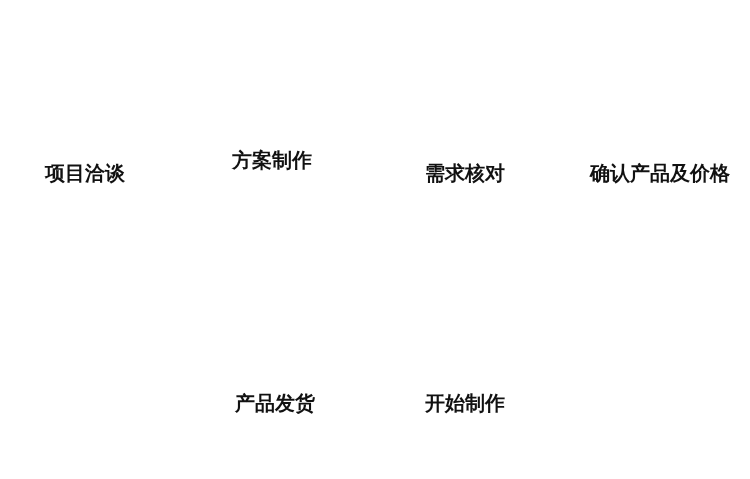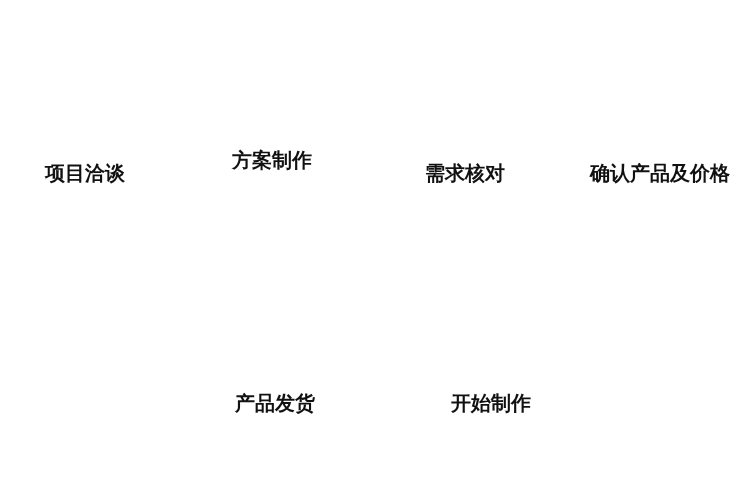--- a/index.html
+++ b/index.html
@@ -37,17 +37,17 @@
 
   <div class="step-label" style="left:85px; top:161px;">项目洽谈</div>
 
   <div class="step-label" style="left:272px; top:148px;">方案制作</div>
 
   <div class="step-label" style="left:465px; top:161px;">需求核对</div>
 
   <div class="step-label" style="left:660px; top:161px;">确认产品及价格</div>
 
 
-  <div class="step-label" style="left:491px; top:391px;">开始制作</div>
+  <div class="step-label" style="left:465px; top:391px;">开始制作</div>
 
   <div class="step-label" style="left:275px; top:391px;">产品发货</div>
 
 </div>
 
 </body></html>

